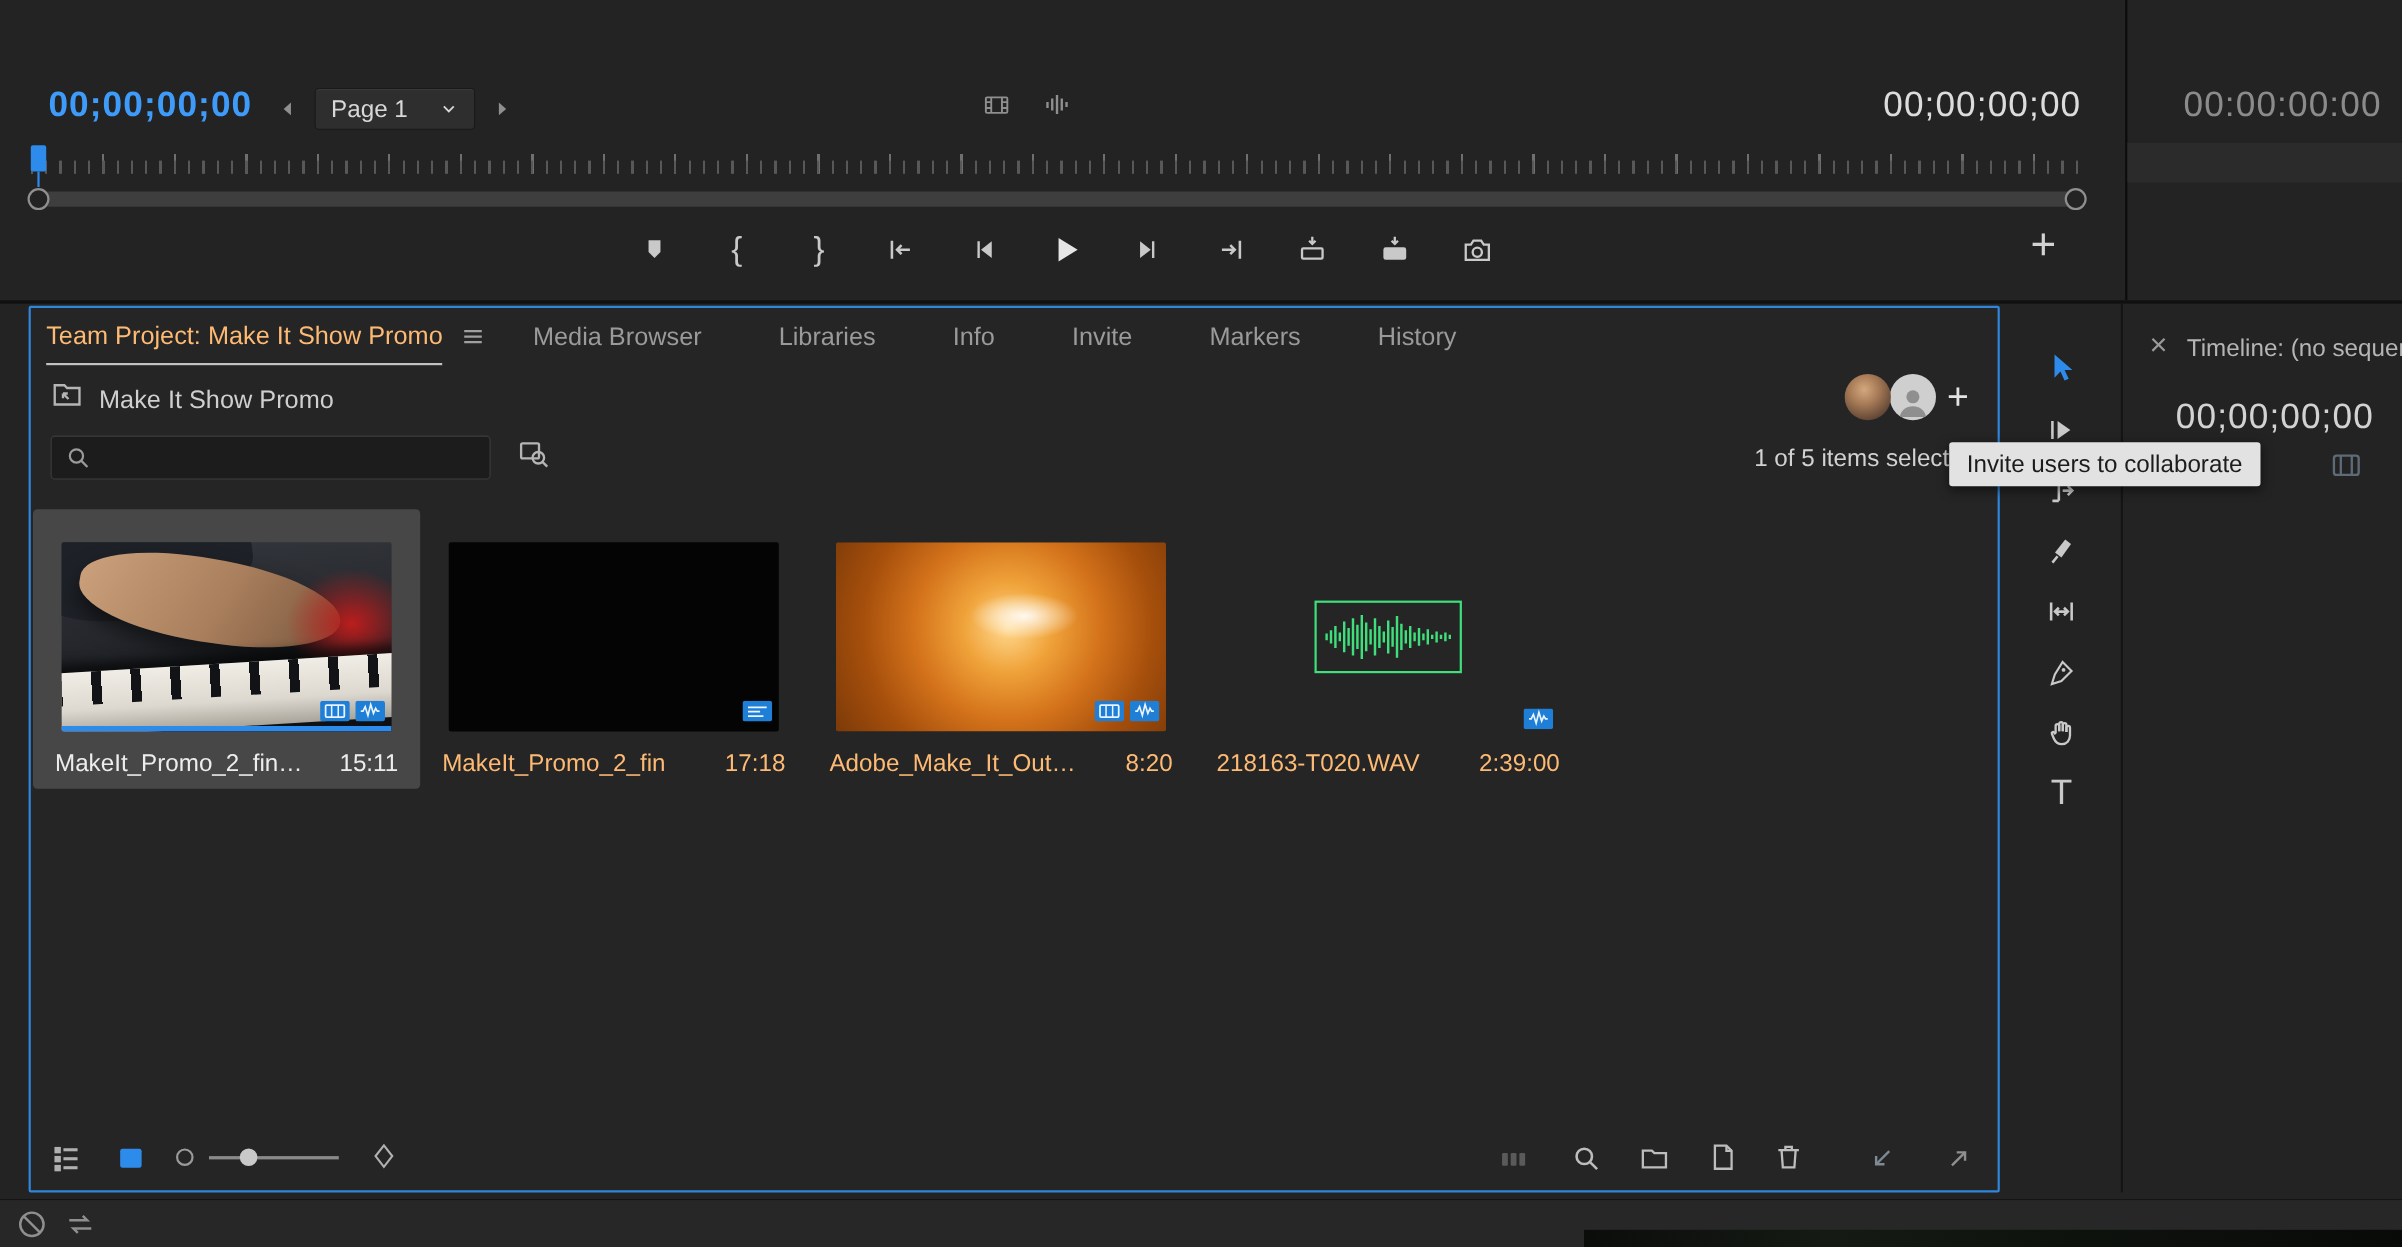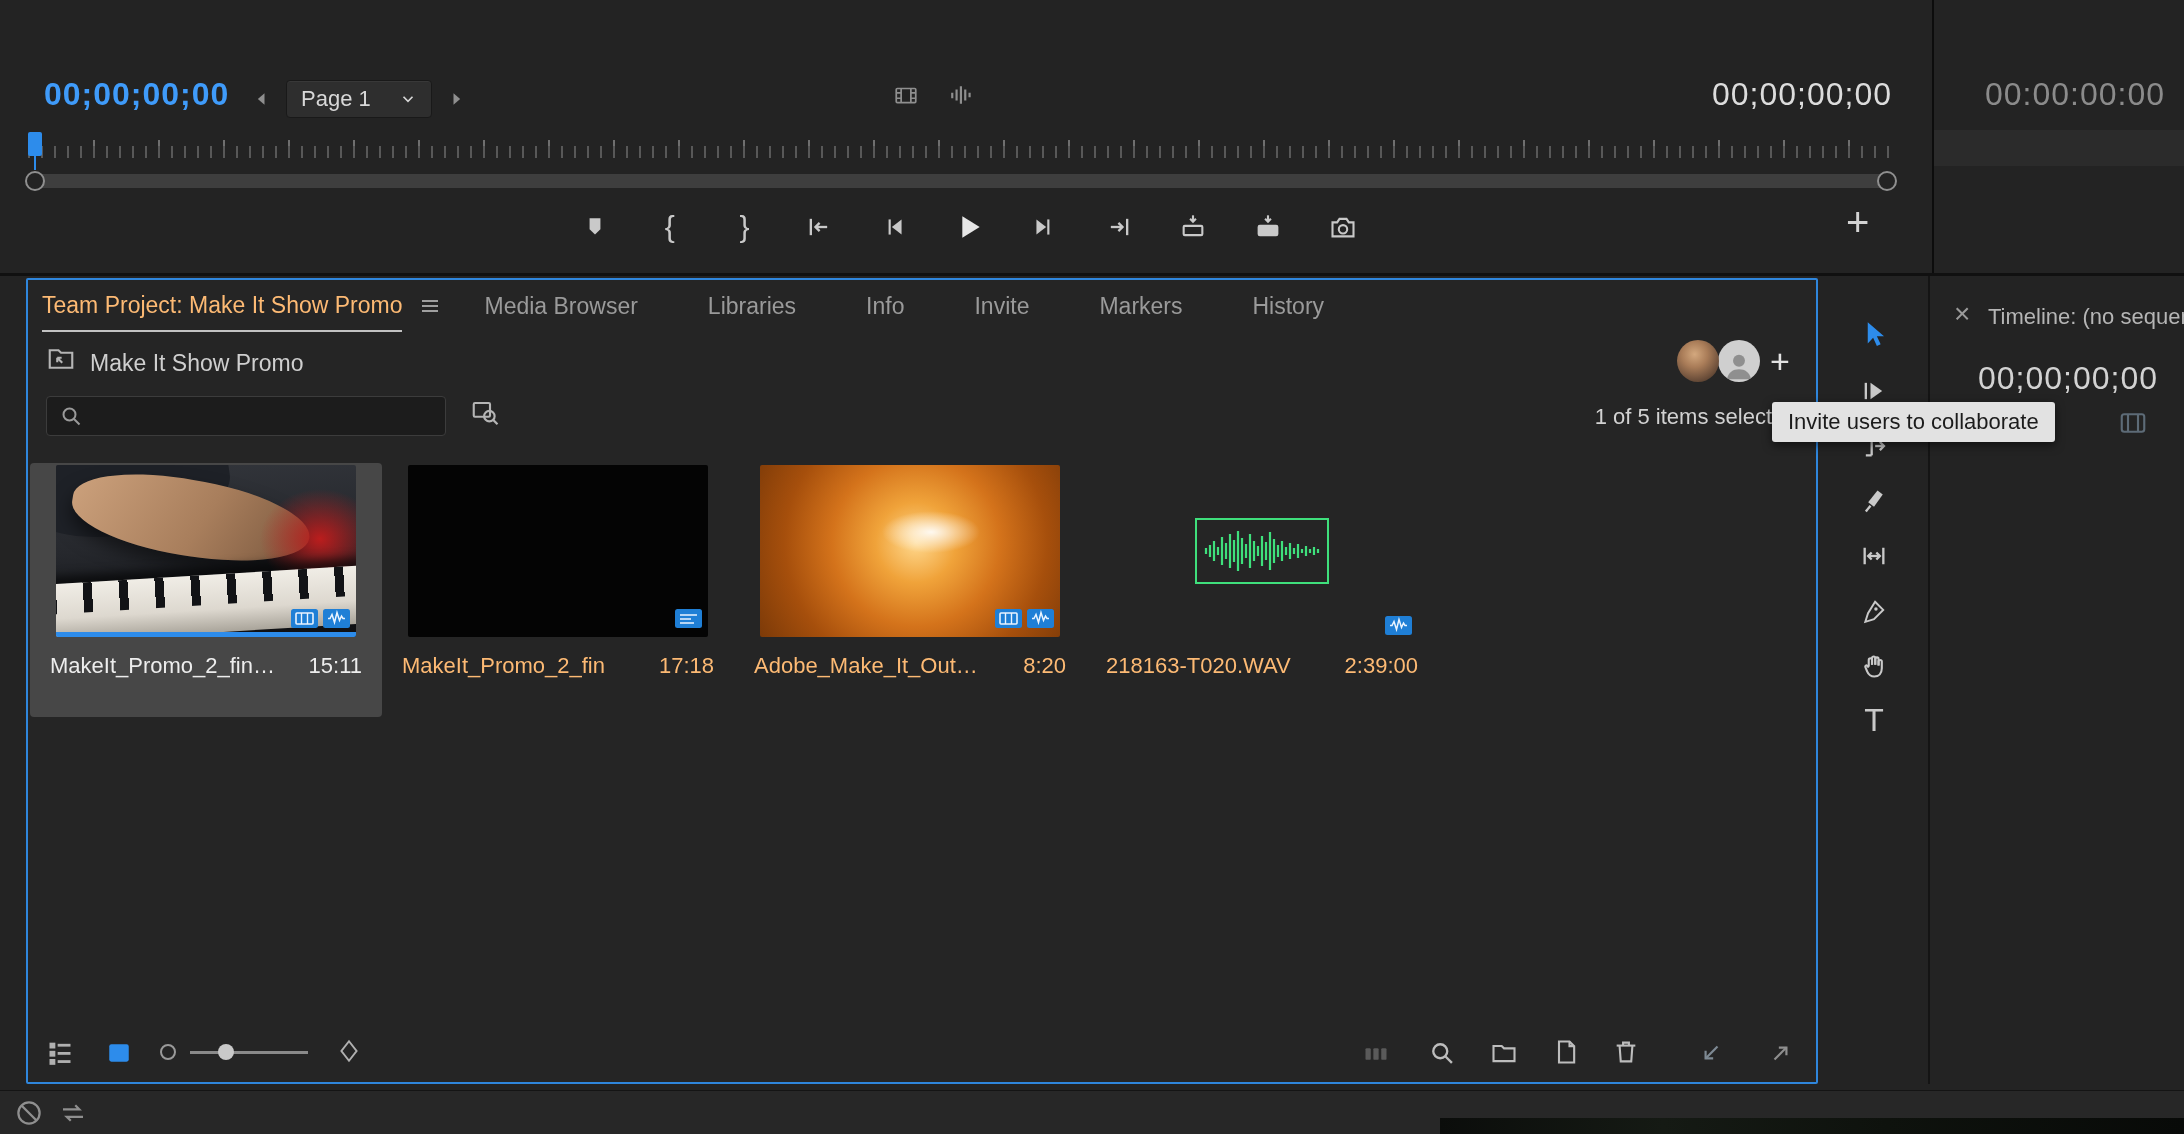--- a/index.html
+++ b/index.html
@@ -55,21 +55,21 @@
   .avatar.a1 { left:1649px; background:radial-gradient(circle at 42% 34%, #d3a87e 0%, #a97c58 35%, #6b4e3a 70%, #35281f 100%); z-index:2; }
   .avatar.a2 { left:1690px; background:#cfcfcf; z-index:1; display:flex; align-items:flex-end; justify-content:center; }
   .add-user { position:absolute; left:1742px; top:10px; font-size:34px; color:#e3e3e3; cursor:pointer; }
 
   .search-box { position:absolute; left:18px; top:64px; width:400px; height:40px; background:#1c1c1c; border:1px solid #3c3c3c; border-radius:4px; display:flex; align-items:center; gap:10px; padding:0 12px; }
   .search-box input { flex:1; background:transparent; border:none; outline:none; color:#dddddd; font-size:22px; font-family:inherit; }
   .find-in-bin { position:absolute; left:442px; top:66px; color:#b5b5b5; cursor:pointer; }
   .status-text { position:absolute; right:44px; top:72px; font-size:22px; color:#d2d2d2; white-space:nowrap; }
 
   .cards { position:absolute; left:2px; top:131px; display:flex; }
-  .card { width:352px; height:254px; border-radius:4px; padding-top:2px; cursor:pointer; }
+  .card { width:352px; height:254px; border-radius:4px; padding-top:30px; cursor:pointer; }
   .card.selected { background:#474747; }
   .thumb { width:300px; height:172px; margin:0 auto; position:relative; border-radius:2px; overflow:hidden; }
   .thumb.audio { overflow:visible; }
   .card-label { display:flex; justify-content:space-between; padding:0 20px; margin-top:16px; font-size:22px; color:#fdba74; }
   .card.selected .card-label { color:#ededed; }
   .card-label .nm { overflow:hidden; text-overflow:ellipsis; white-space:nowrap; max-width:230px; }
 
   .thumb-piano { background: linear-gradient(175deg, #33363c 0%, #26282d 45%, #191b1f 70%, #0e0f12 100%); }
   .p-sleeve { position:absolute; left:-12%; top:-18%; width:70%; height:58%; background:#1e2127; border-radius:45%; transform:rotate(-8deg); }
   .p-arm { position:absolute; left:5%; top:9%; width:80%; height:44%; background:linear-gradient(115deg, #cda27d 0%, #a87e5c 55%, #77553c 100%); border-radius:46% 54% 50% 50%; transform:rotate(9deg); box-shadow:0 10px 18px rgba(0,0,0,.5); }

